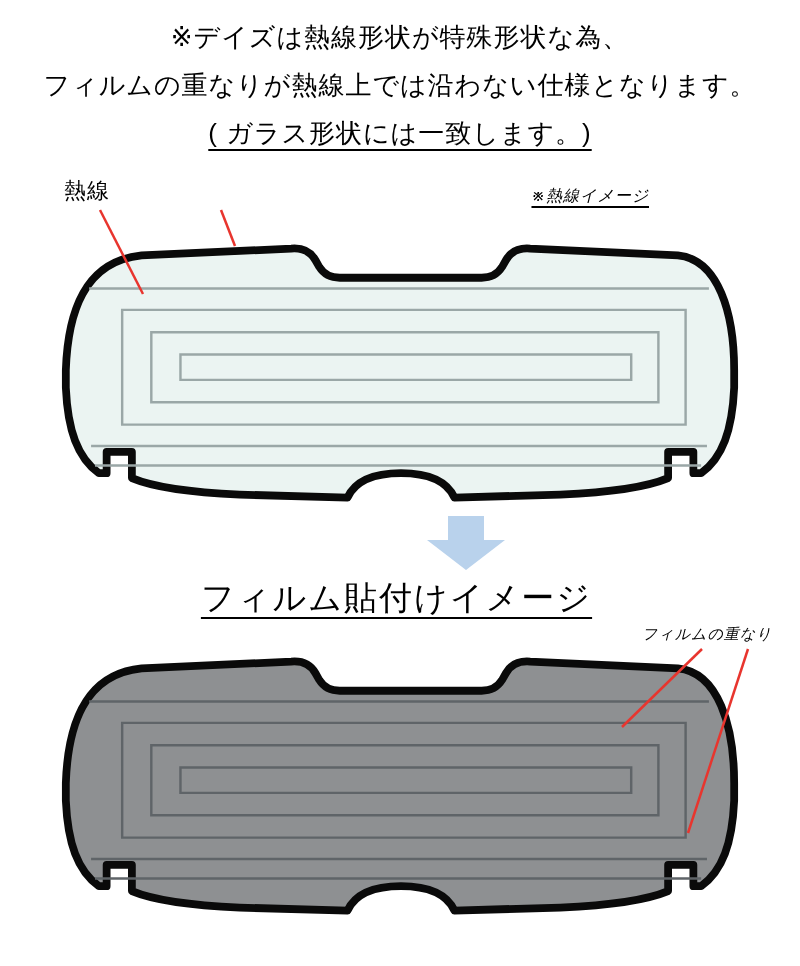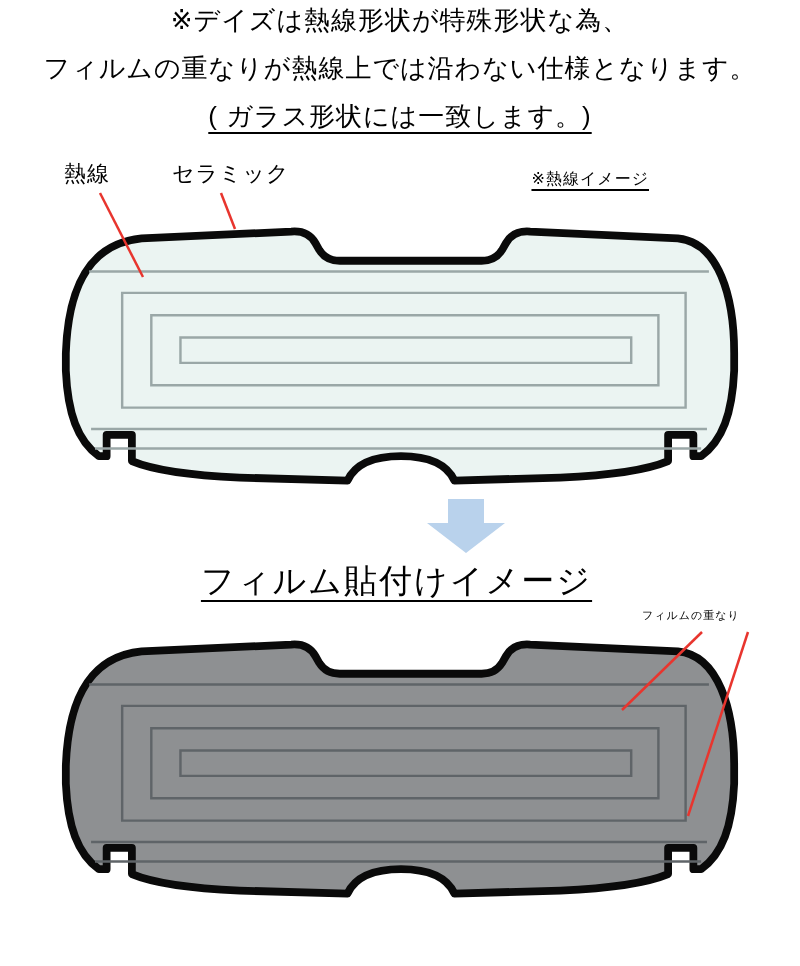--- a/index.html
+++ b/index.html
@@ -1,31 +1,31 @@
 <!DOCTYPE html>
 <html><head>
 <meta charset="utf-8">
 <style>
   html,body{margin:0;padding:0;background:#ffffff;}
   body{
     width:800px;height:966px;position:relative;overflow:hidden;
     font-family:"Liberation Sans","DejaVu Sans",sans-serif;
     color:#000;
   }
-  .header{padding-top:7px;text-align:center;}
+  .header{padding-top:24px;text-align:center;}
   .header .h-line{font-size:26px;line-height:1.0;margin-bottom:22px;letter-spacing:1px;}
   .header .h-line.underlined{display:inline-block;text-decoration:underline;text-underline-offset:7px;text-decoration-thickness:2px;margin-bottom:0;}
   .figure{position:relative;width:689px;}
   #figure1{height:348px;margin-top:18px;}
   #figure2{height:316px;margin-top:2px;}
   .glass-svg{position:absolute;left:60px;display:block;}
   #glass1{top:70px;}
   #glass2{top:22px;}
   .ann-label{position:absolute;font-size:22px;letter-spacing:1px;white-space:nowrap;}
-  .ann-small{position:absolute;font-size:16px;letter-spacing:1px;white-space:nowrap;}
+  .ann-small{position:absolute;font-size:16px;letter-spacing:1px;white-space:nowrap;font-style:italic;}
   .underline{text-decoration:underline;text-underline-offset:5px;text-decoration-thickness:1.5px;}
   .overlay{position:absolute;left:0;top:0;pointer-events:none;}
   .arrow-wrap{height:54px;margin-top:4px;display:flex;justify-content:center;}
   .arrow-wrap svg{transform:translateX(66px);}
   .section-title{
     text-align:center;font-size:33px;font-weight:400;letter-spacing:2px;
     margin:6px 7px 4px 0;
   }
   .section-title span{text-decoration:underline;text-underline-offset:8px;text-decoration-thickness:2px;}
 </style>
@@ -34,21 +34,20 @@
 
 <div class="header">
   <div class="h-line">※デイズは熱線形状が特殊形状な為、</div>
   <div class="h-line">フィルムの重なりが熱線上では沿わない仕様となります。</div>
   <div class="h-line underlined">( ガラス形状には一致します。)</div>
 </div>
 
 <div class="figure" id="figure1">
 
   <div class="ann-label" style="left:64px;top:12px;">熱線</div>
-  <div class="ann-label" style="left:172px;top:12px;">セラミック</div>
   <div class="ann-small underline" style="right:40px;top:22px;">※熱線イメージ</div>
 
   <svg id="glass1" class="glass-svg" width="680" height="282" viewBox="0 0 700 290" preserveAspectRatio="none">
     <path stroke="#0a0a0a" stroke-width="8" stroke-linejoin="round" d="M 6 140 C 8 82, 24 28, 84 22 L 238 15 C 250 14, 258 18, 263 27 L 267 34
              C 272 42, 279 45, 288 45 L 434 45 C 443 45, 450 42, 455 34 L 459 27
              C 464 18, 472 14, 484 15 L 636 22 C 678 26, 694 82, 694 140 L 694 158
              C 692 202, 682 230, 660 246 L 652 246 L 652 224 L 626 224 L 626 251
              C 602 261, 560 266, 515 268 L 406 271 C 398 254, 380 246, 351 246
              C 322 246, 304 254, 296 271 L 185 268 C 140 266, 98 261, 74 251
              L 74 224 L 48 224 L 48 246 L 40 246 C 18 230, 8 202, 6 158 Z" fill="#ebf4f2"></path>
@@ -67,21 +66,21 @@
     <polygon points="21,0 57,0 57,24 78,24 39,54 0,24 21,24" fill="#b9d2ec"></polygon>
   </svg>
 </div>
 
 <div class="section-title">
   <span>フィルム貼付けイメージ</span>
 </div>
 
 <div class="figure" id="figure2">
 
-  <div class="ann-small" style="left:642px;top:0px;font-size:11px;">フィルムの重なり</div>
+  <div class="ann-small" style="left:642px;top:0px;font-size:15px;">フィルムの重なり</div>
 
   <svg id="glass2" class="glass-svg" width="680" height="282" viewBox="0 0 700 290" preserveAspectRatio="none">
     <path stroke="#0a0a0a" stroke-width="8" stroke-linejoin="round" d="M 6 140 C 8 82, 24 28, 84 22 L 238 15 C 250 14, 258 18, 263 27 L 267 34
              C 272 42, 279 45, 288 45 L 434 45 C 443 45, 450 42, 455 34 L 459 27
              C 464 18, 472 14, 484 15 L 636 22 C 678 26, 694 82, 694 140 L 694 158
              C 692 202, 682 230, 660 246 L 652 246 L 652 224 L 626 224 L 626 251
              C 602 261, 560 266, 515 268 L 406 271 C 398 254, 380 246, 351 246
              C 322 246, 304 254, 296 271 L 185 268 C 140 266, 98 261, 74 251
              L 74 224 L 48 224 L 48 246 L 40 246 C 18 230, 8 202, 6 158 Z" fill="#8e9092"></path>
     <path fill="none" stroke-width="2.5" d="M30 56 H668 M32 218 H666 M36 238 H660" stroke="#5f6468"></path>

